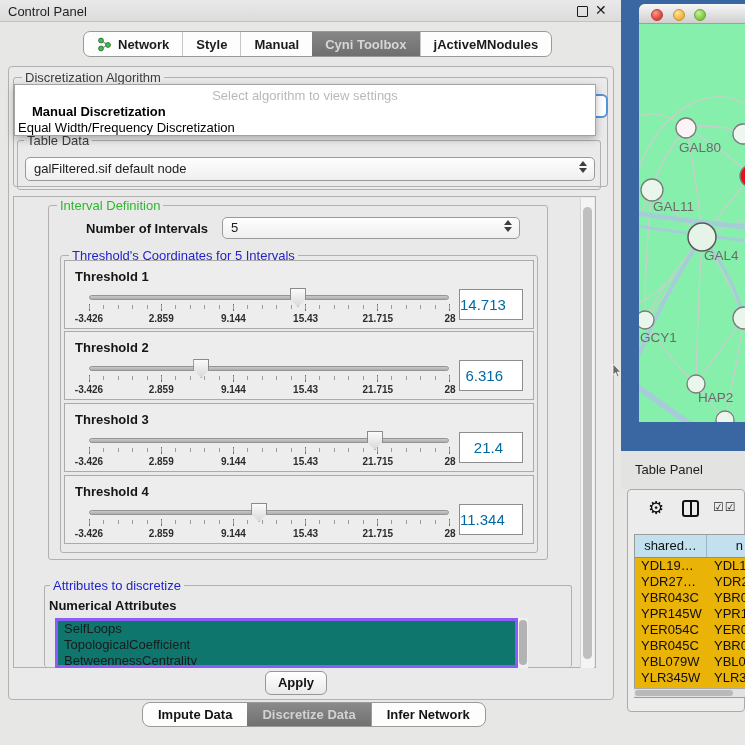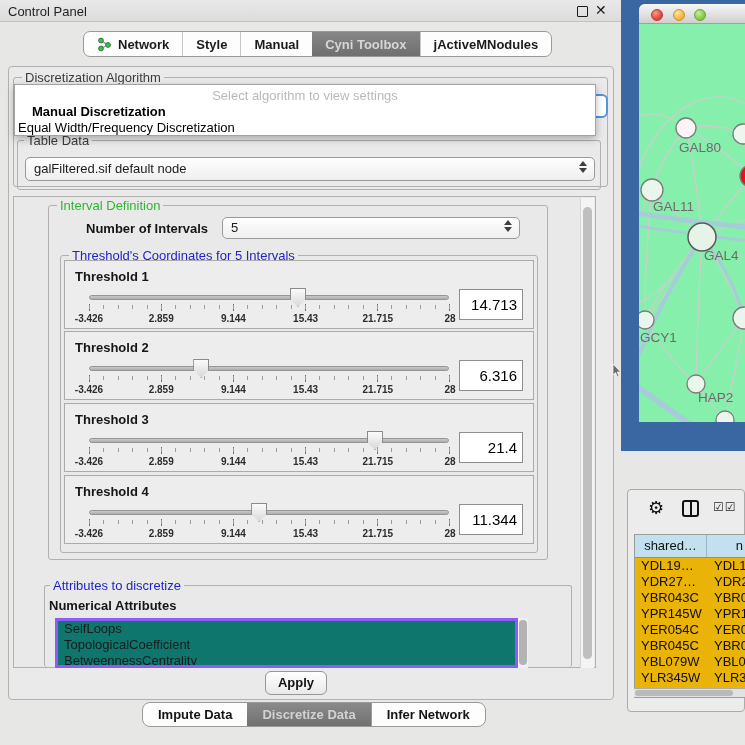--- a/index.html
+++ b/index.html
@@ -58,21 +58,21 @@
     border:1px solid #949494; border-radius:3px; }
   .thumb { position:absolute; top:1px; width:16px; height:19px; background:linear-gradient(#fbfbfb,#d9d9d9);
     border:1px solid #8a8a8a; clip-path:polygon(0 0,100% 0,100% 55%,50% 100%,0 55%); }
   .ticks-minor { position:absolute; left:0; top:18px; width:361px; height:4px;
     background:repeating-linear-gradient(to right,#9b9b9b 0 1px,transparent 1px 14.4px); }
   .ticks-major { position:absolute; left:0; top:17px; width:361px; height:7px;
     background:repeating-linear-gradient(to right,#6f6f6f 0 1px,transparent 1px 72px); }
   .tick-labels { position:absolute; left:0; top:26px; width:361px; height:12px; }
   .tick-labels span { position:absolute; transform:translateX(-50%); font-size:10px; font-weight:bold; color:#2c2c2c; white-space:nowrap; }
   .thr-value { position:absolute; left:394px; top:28px; width:64px; height:31px; background:#fff;
-    border:1px solid #8d8d8d; font-size:15px; color:#000000; text-align:right; line-height:29px; padding-right:5px; }
+    border:1px solid #8d8d8d; font-size:15px; color:#0369a1; text-align:right; line-height:29px; padding-right:19px; }
 
   .attr-list { position:absolute; left:55px; top:618px; width:463px; height:50px; background:#0f766e;
     border:3px solid #8b5cf6; overflow:hidden; }
   .attr-list .item { font-size:13px; color:#1a1a1a; padding:1px 0 1px 6px; height:16px; line-height:14px; }
   .list-vscroll { position:absolute; left:518px; top:618px; width:10px; height:50px; background:#f0f0f0; }
   .list-vscroll .vthumb { position:absolute; left:1px; top:2px; width:8px; height:45px; background:#b3b3b3; border-radius:4px; }
   .apply-btn { position:absolute; left:265px; top:671px; width:62px; height:24px;
     background:linear-gradient(#ffffff,#e9e9e9); border:1px solid #979797; border-radius:6px;
     font-size:13px; font-weight:bold; color:#111; text-align:center; line-height:22px; }
 
@@ -371,20 +371,23 @@
           <text x="14" y="187">GAL11</text>
           <text x="65" y="236">GAL4</text>
           <text x="1" y="318">GCY1</text>
           <text x="109" y="317">H</text>
           <text x="59" y="378">HAP2</text>
         </g>
       </svg>
     </div>
   </div>
 
+  <div class="table-panel-header">
+    <span class="t">Table Panel</span>
+  </div>
   <div class="table-subpanel">
     <div class="gear">⚙</div>
     <div class="cols-icon">
         <i></i>
       </div>
     <div class="checks">☑☑</div>
     <div class="dtable">
       <div class="hrow">
         <div class="hcell c1">shared…</div>
         <div class="hcell c2">n</div>

